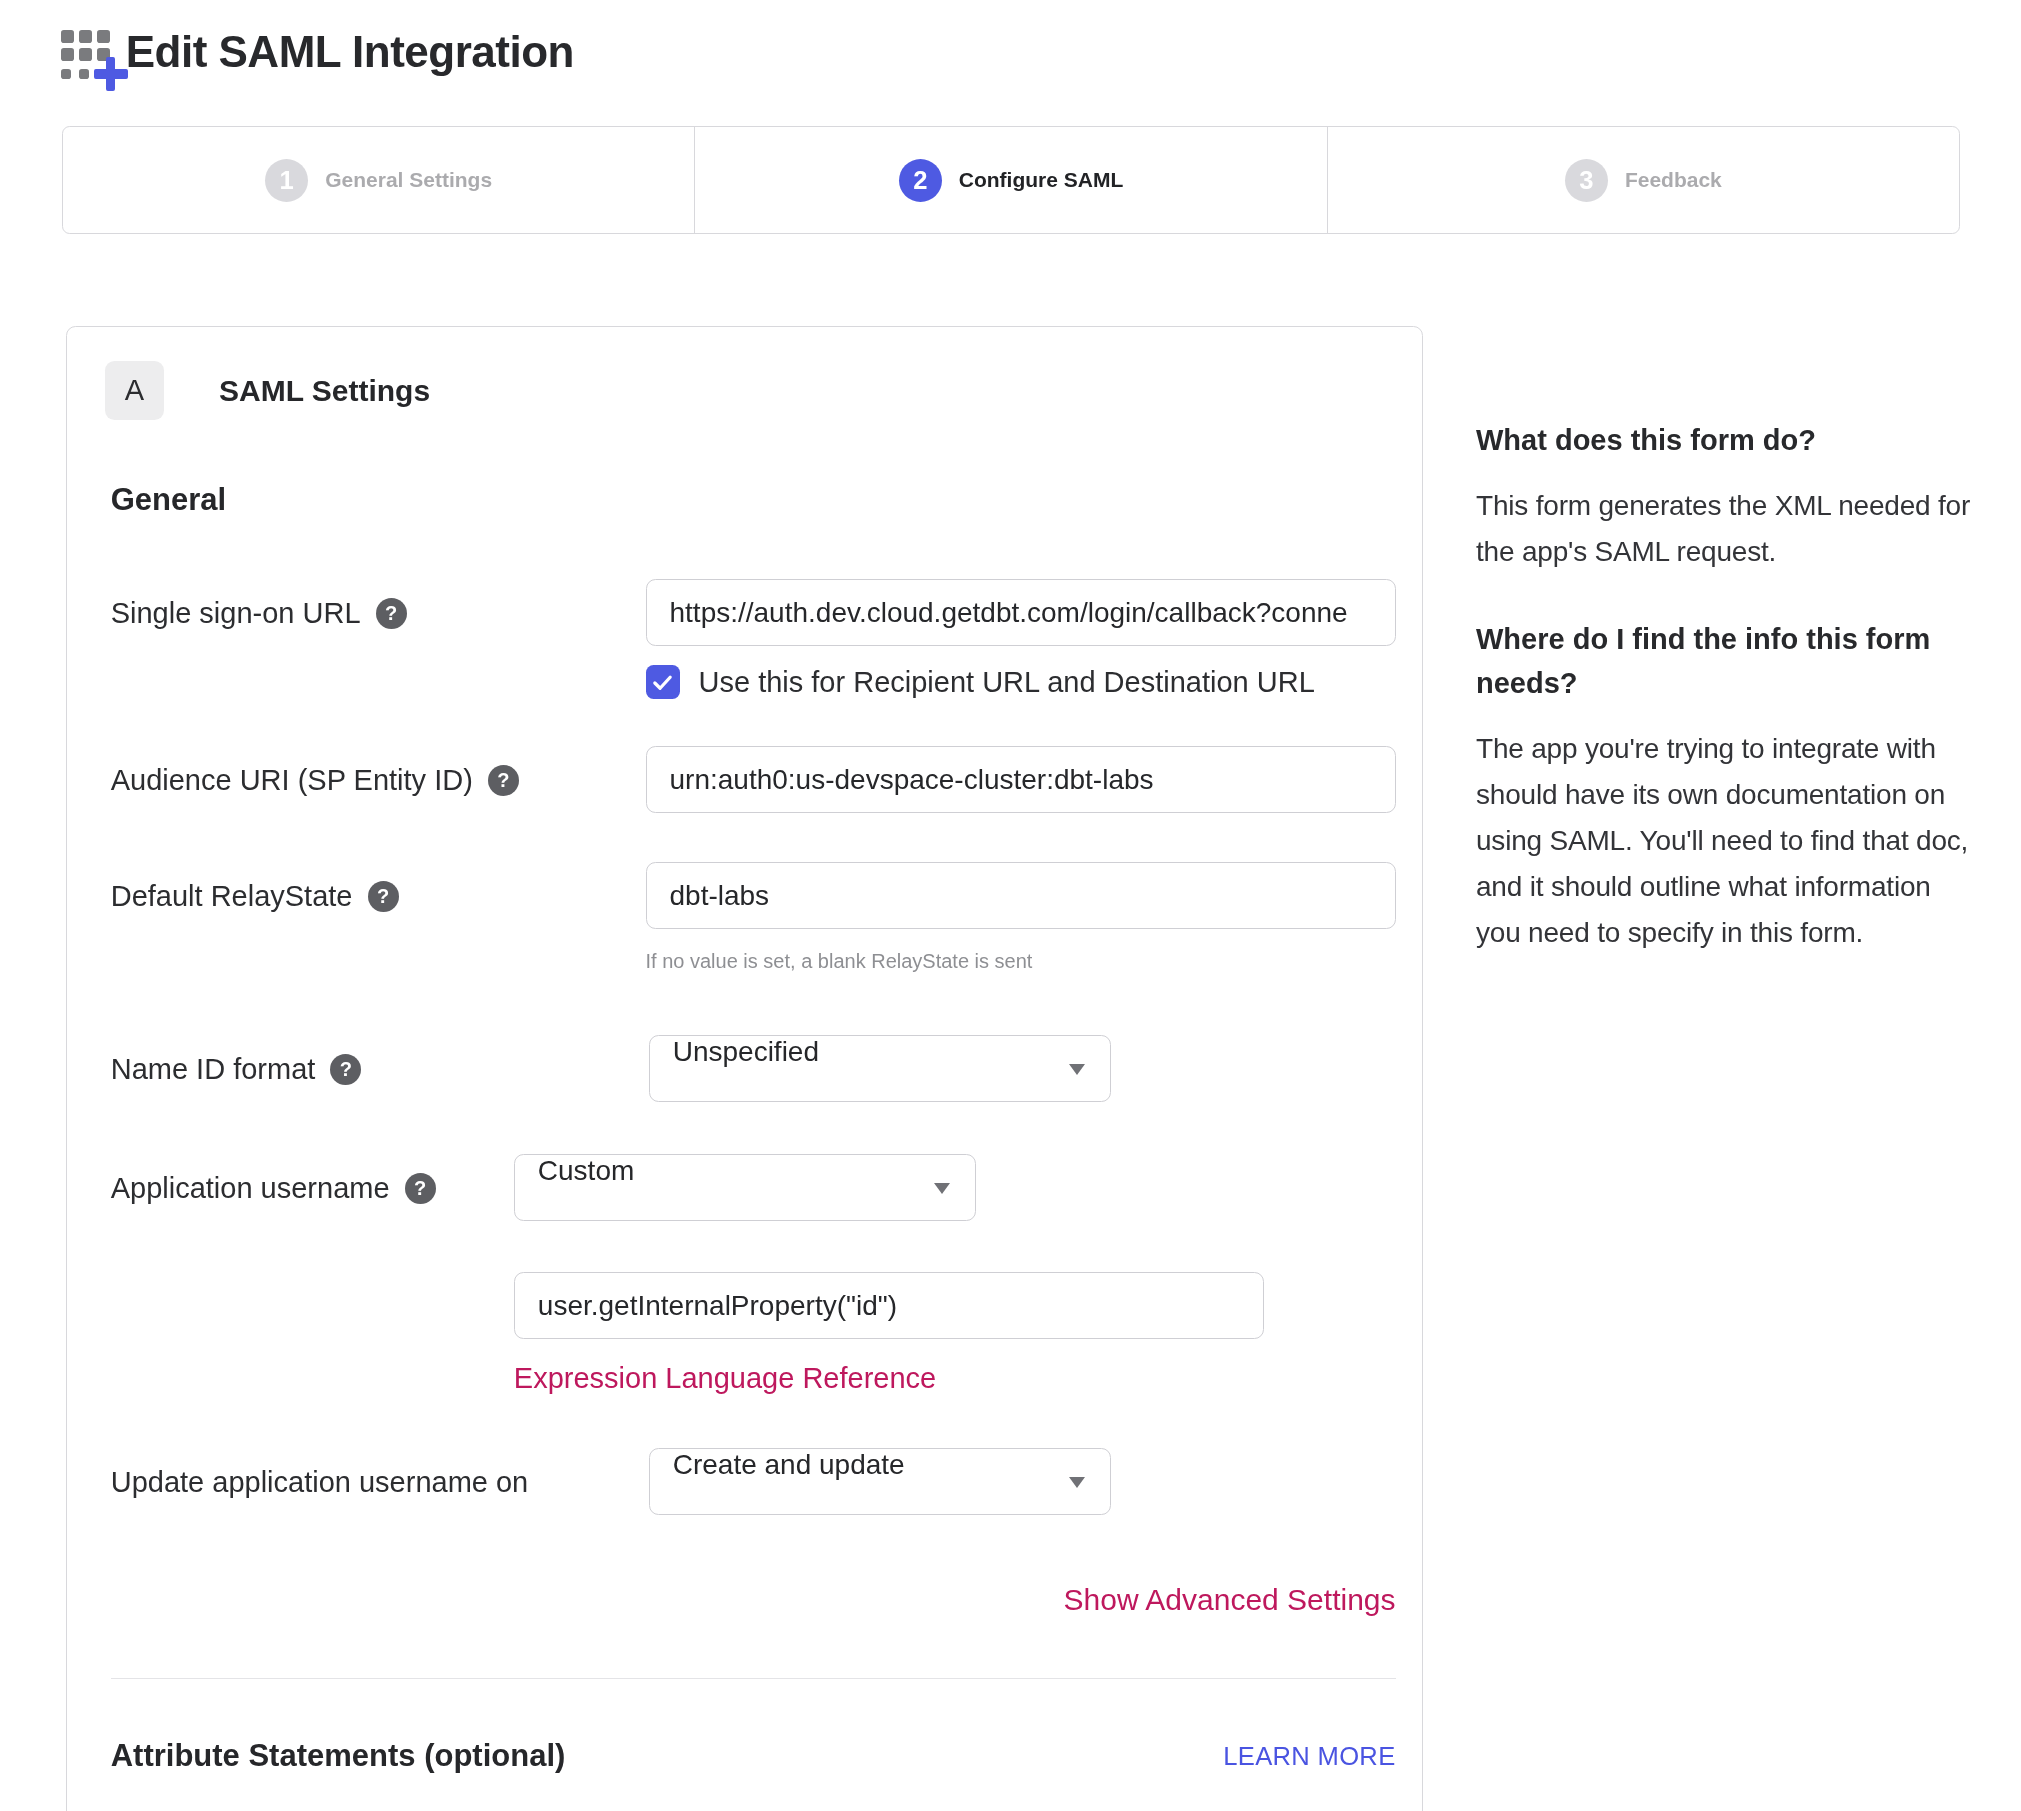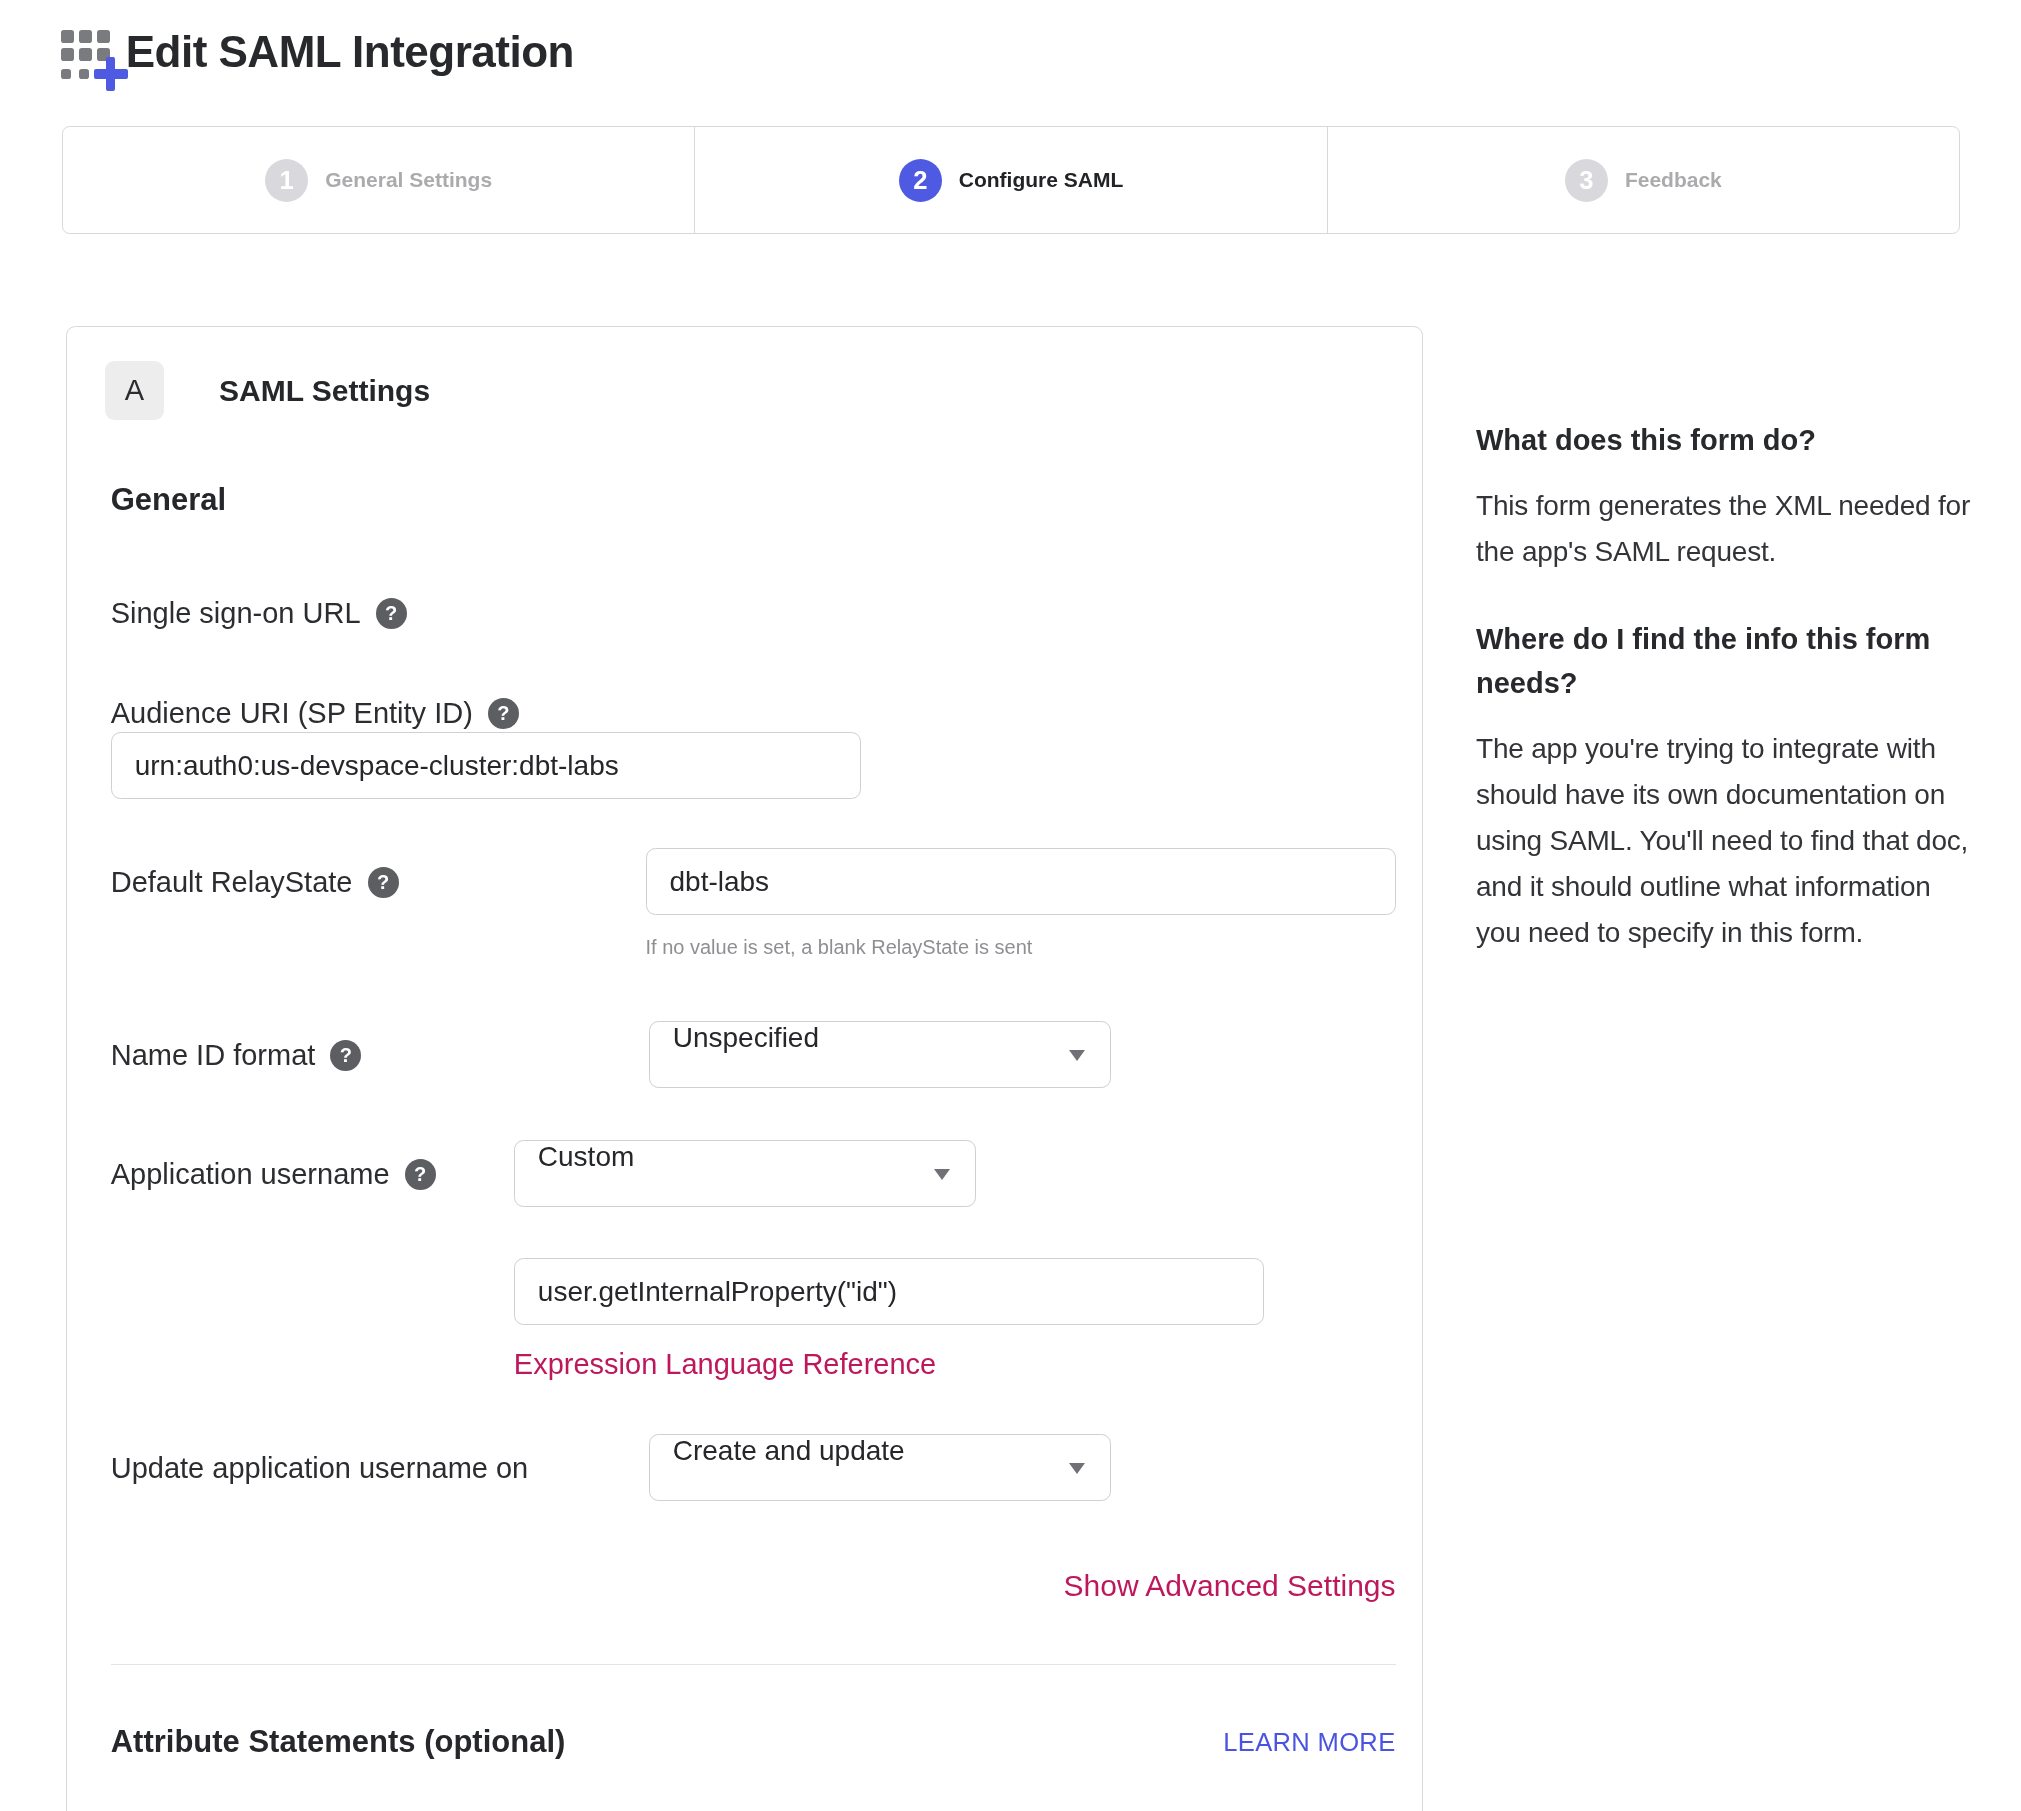--- a/index.html
+++ b/index.html
@@ -120,23 +120,34 @@
     <div class="card-title">SAML Settings</div>
   </div>
 
   <h2 class="section-heading">General</h2>
 
   <div class="form-row" style="margin-bottom:47px;">
     <div class="flabel">
       <span class="txt">Single sign-on URL</span>
       <span class="help">?</span>
     </div>
-  </div>
-
-  <div class="form-row" style="margin-bottom:49px;flex-direction:column;">
+    <div class="fcontrol">
+      <input class="tinput" type="text" value="https://auth.dev.cloud.getdbt.com/login/callback?conne" style="">
+      <div class="check-row">
+        <div class="checkbox">
+          <svg viewBox="0 0 24 24">
+            <path d="M4 12.5 L9.5 18 L20 6.5" fill="none" stroke="#ffffff" stroke-width="3.4" stroke-linecap="round" stroke-linejoin="round"></path>
+          </svg>
+        </div>
+        <span class="check-label">Use this for Recipient URL and Destination URL</span>
+      </div>
+    </div>
+  </div>
+
+  <div class="form-row" style="margin-bottom:49px;">
     <div class="flabel">
       <span class="txt">Audience URI (SP Entity ID)</span>
       <span class="help">?</span>
     </div>
     <div class="fcontrol">
       <input class="tinput" type="text" value="urn:auth0:us-devspace-cluster:dbt-labs" style="">
     </div>
   </div>
 
   <div class="form-row" style="margin-bottom:62px;">

